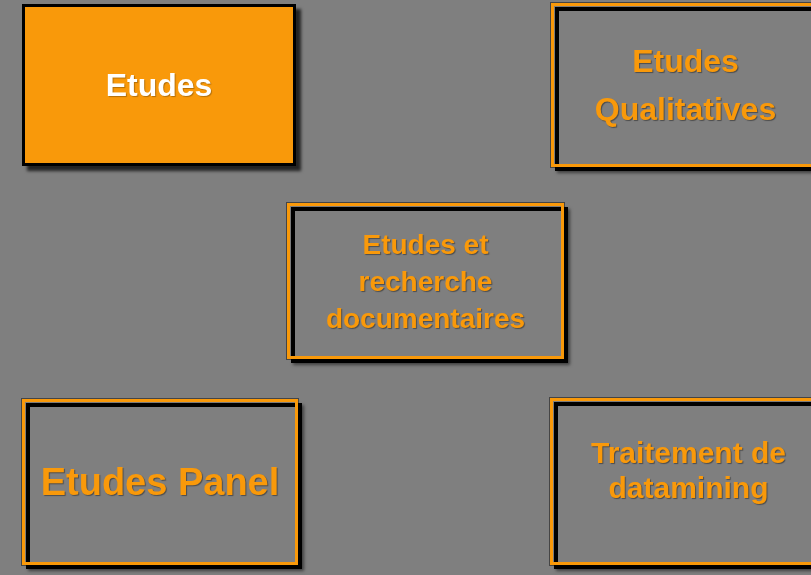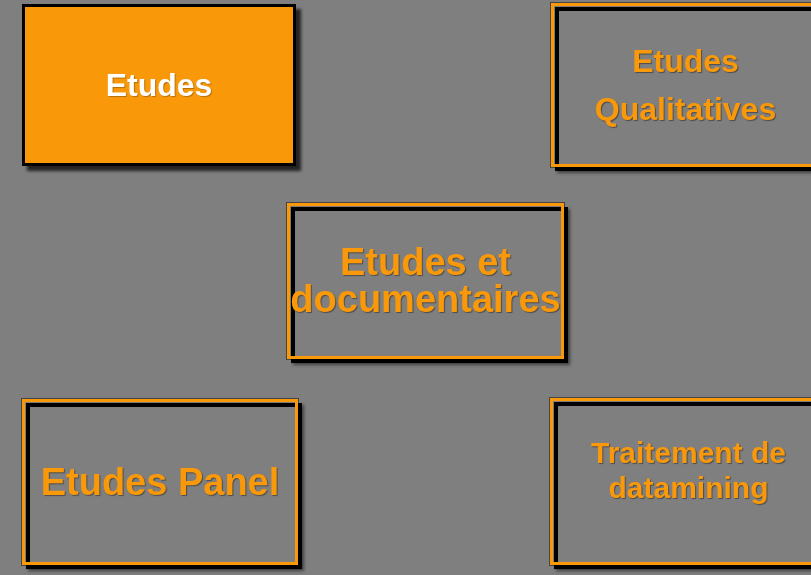--- a/index.html
+++ b/index.html
@@ -65,21 +65,21 @@
     outline: 1px solid rgba(0,0,0,0.45);
     z-index: 2;
     pointer-events: none;
   }
 
   
   .box1 { left: 2px;   top: 4px;   width: 274px; height: 162px; }
   .box2 { left: 531px; top: 3px;   width: 269px; height: 164px;
           font-size: 32px; line-height: 48px; }
   .box3 { left: 267px; top: 203px; width: 277px; height: 156px;
-          font-size: 38px; line-height: 37px; }
+          font-size: 28px; line-height: 37px; }
   .box4 { left: 2px;   top: 399px; width: 276px; height: 166px;
           font-size: 38px; line-height: 40px; }
   .box5 { left: 530px; top: 398px; width: 277px; height: 167px;
           font-size: 30px; line-height: 35px; padding-bottom: 23px; }
 </style>
 </head>
 <body>
 
 <div class="canvas">
 
@@ -96,20 +96,21 @@
       <span>Etudes</span>
       <span>Qualitatives</span>
     </div>
   </div>
 
   <div class="node outline box3">
     <div class="frame-shadow"></div>
     <div class="frame-border"></div>
     <div class="label">
       <span>Etudes et</span>
+      <span>recherche</span>
       <span>documentaires</span>
     </div>
   </div>
 
   <div class="node outline box4">
     <div class="frame-shadow"></div>
     <div class="frame-border"></div>
     <div class="label">
       <span>Etudes Panel</span>
     </div>

